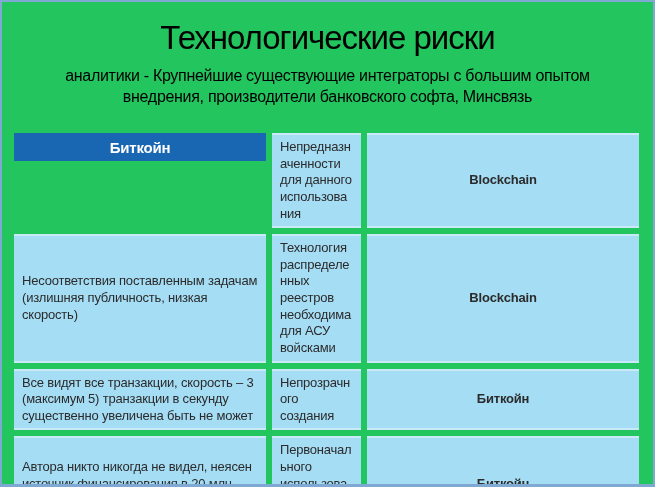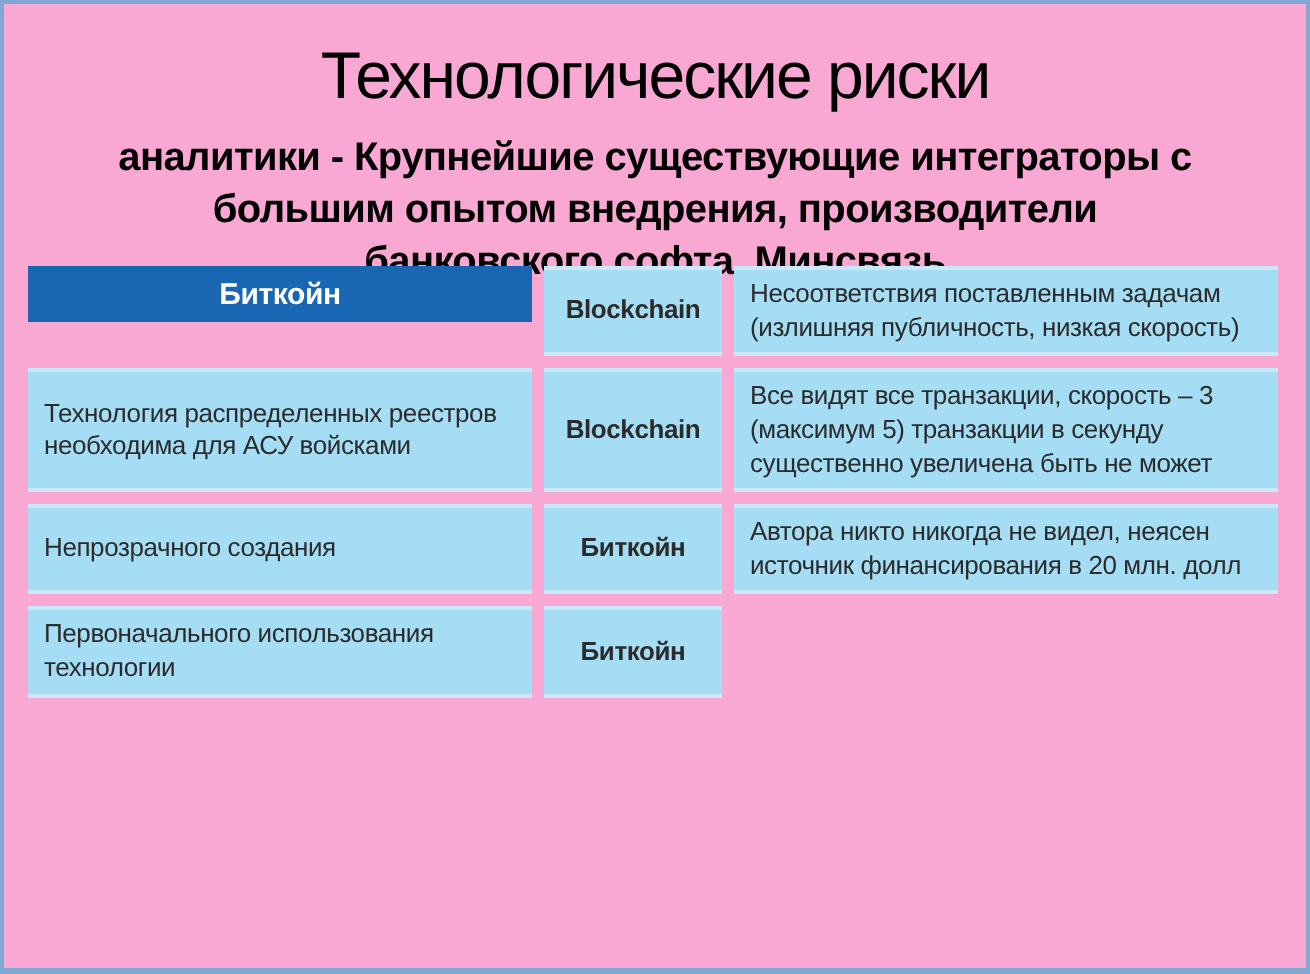--- a/index.html
+++ b/index.html
@@ -3,39 +3,39 @@
 <meta charset="utf-8">
 <style>
   html, body { margin: 0; padding: 0; background: #fff; }
   .slide {
     position: relative;
     width: 655px;
     height: 487px;
     box-sizing: border-box;
     border: 2px solid #7fa8d2;
     border-bottom-width: 3px;
-    background: #f9a8d4;
+    background: #22c55e;
     font-family: "Liberation Sans", sans-serif;
     overflow: hidden;
   }
   .title {
     margin-top: 17px;
     text-align: center;
     font-size: 33px;
     font-weight: 500;
     letter-spacing: -1px;
     color: #000000;
     line-height: 1.15;
   }
   .subtitle {
     margin: 9px auto 4px auto;
     max-width: 565px;
     text-align: center;
-    font-size: 20px;
-    font-weight: bold;
+    font-size: 16px;
+    font-weight: normal;
     letter-spacing: -0.3px;
     color: #000000;
     line-height: 1.3;
   }
   .risk-table {
     position: absolute;
     left: 12px;
     top: 131px;
     width: 625px;
     display: grid;
@@ -73,20 +73,21 @@
 <body>
 
 <div class="slide">
   <div class="title">Технологические риски</div>
   <div class="subtitle">аналитики - Крупнейшие существующие интеграторы с большим опытом внедрения, производители банковского софта, Минсвязь</div>
 
   <div class="risk-table">
 
     <div class="hcell">Биткойн</div>
 
+    <div class="cell row-1">Непредназначенности для данного использования</div>
     <div class="cell row-1 center">Blockchain</div>
     <div class="cell row-2">Несоответствия поставленным задачам (излишняя публичность, низкая скорость)</div>
 
     <div class="cell row-1">Технология распределенных реестров необходима для АСУ войсками</div>
     <div class="cell row-2 center">Blockchain</div>
     <div class="cell row-2">Все видят все транзакции, скорость – 3 (максимум 5) транзакции в секунду существенно увеличена быть не может</div>
 
     <div class="cell row-3">Непрозрачного создания</div>
     <div class="cell row-3 center">Биткойн</div>
     <div class="cell row-3">Автора никто никогда не видел, неясен источник финансирования в 20 млн. долл</div>

